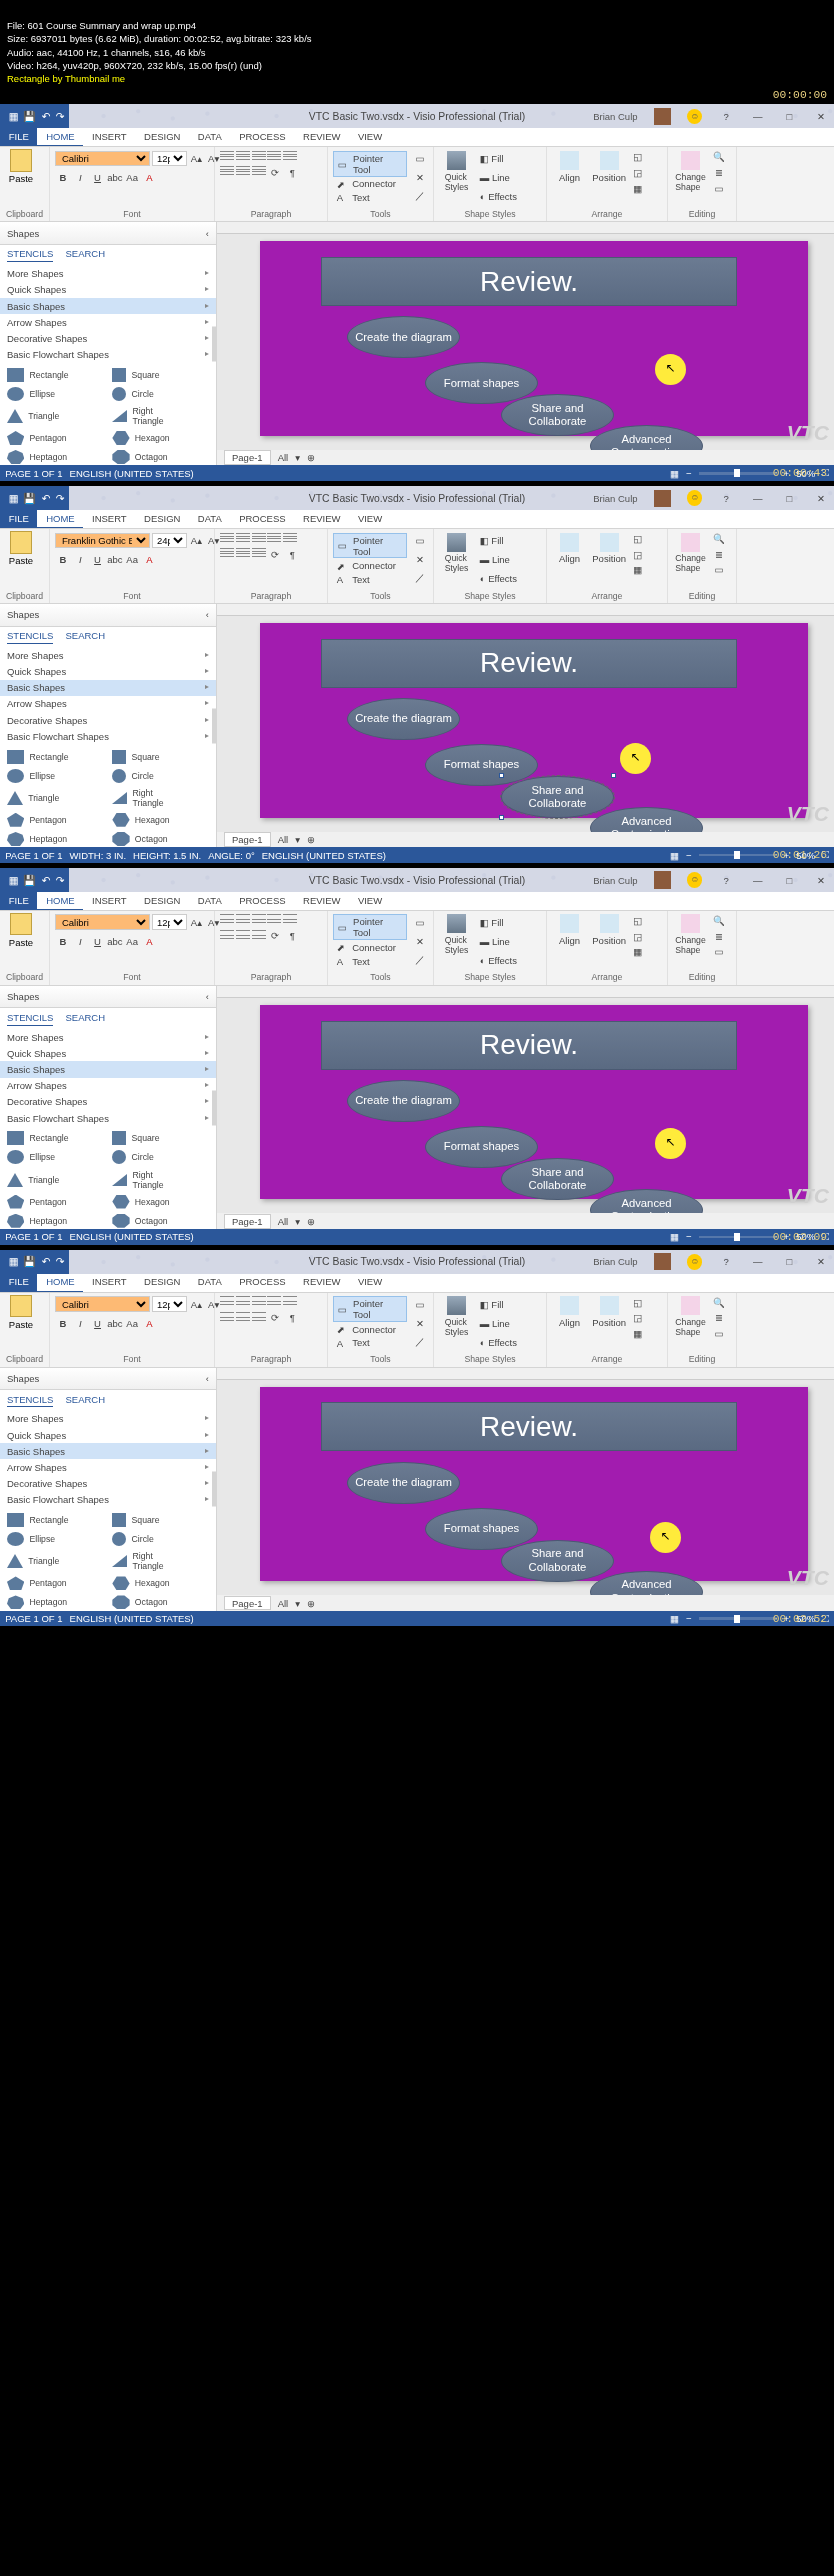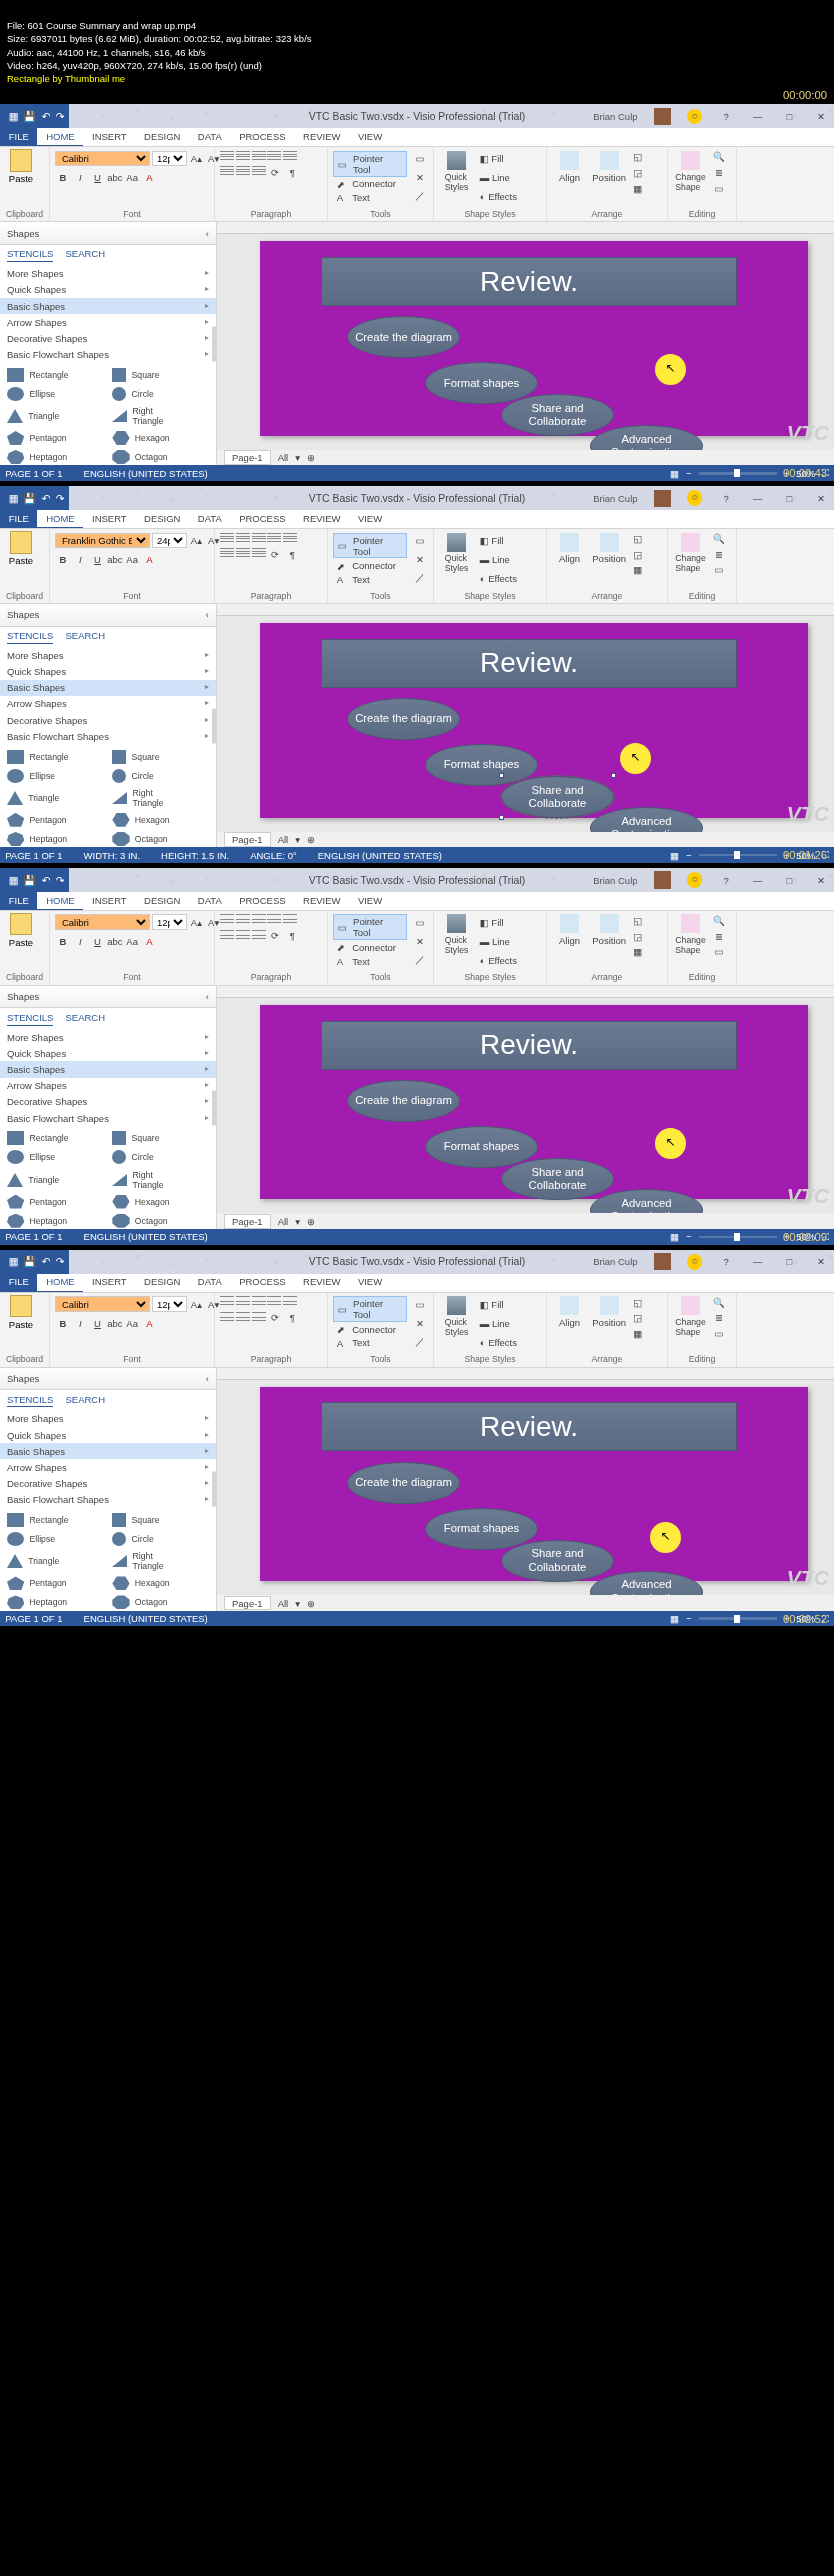--- a/index.html
+++ b/index.html
@@ -88,37 +88,37 @@
 .node.sel{outline:0.9px dashed #666}
 .handle{position:absolute;width:5.2px;height:5.2px;background:#fff;border:0.9px solid #2B579A}
 .cursor-hl{position:absolute;width:31px;height:31px;background:#ffeb3b;border-radius:50%;z-index:10}
 .cursor-hl::after{content:"↖";position:absolute;left:10.4px;top:7px;color:#000;font-size:12px}
 .wm{position:absolute;right:5.2px;bottom:5.2px;color:#d0d0d0;font-size:21px;font-weight:700;font-style:italic}
 .collapse-handle{position:absolute;left:-5.2px;top:50%;width:5.2px;height:35px;background:#d4d4d4;transform:translateY(-50%)}
 .pg-tabs{height:15.6px;background:#f0f0f0;display:flex;align-items:center;gap:7px;padding:0 7px;font-size:8.7px;color:#444}
 .pg-tabs .pgt{background:#fff;border:0.9px solid #ccc;padding:0.9px 7px}
 
 
-.status{height:15.6px;background:#2B579A;color:#fff;display:flex;align-items:center;font-size:8.7px;padding:0 5.2px;gap:21px}
+.status{height:15.6px;background:#2B579A;color:#fff;display:flex;align-items:center;font-size:8.7px;padding:0 5.2px;gap:7px}
 .status .rt{margin-left:auto;display:flex;align-items:center;gap:7px}
 .zoom-sl{width:78px;height:2.6px;background:#5577aa;position:relative}
 .zoom-sl::after{content:"";position:absolute;left:45%;top:-2.6px;width:6px;height:7.8px;background:#fff}
 
-.ts{position:absolute;right:7px;color:#e8d080;font-size:11.3px;font-family:Liberation Sans, sans-serif;z-index:20}
+.ts{position:absolute;right:7px;color:#e8d080;font-size:11.3px;font-family:Liberation Mono, monospace;z-index:20}
 .ts.top{top:-15.6px}
 .ts.bot{bottom:1.7px}
 </style>
 </head>
 <body>
 
 <div class="hdr">
 <div>File: 601 Course Summary and wrap up.mp4</div>
 <div>Size: 6937011 bytes (6.62 MiB), duration: 00:02:52, avg.bitrate: 323 kb/s</div>
 <div>Audio: aac, 44100 Hz, 1 channels, s16, 46 kb/s</div>
-<div>Video: h264, yuv420p, 960X720, 274 kb/s, 15.00 fps(r) (und)</div>
+<div>Video: h264, yuv420p, 960X720, 232 kb/s, 15.00 fps(r) (und)</div>
 <div class="y">Rectangle by Thumbnail me</div>
 </div>
 
 <div class="block" style="position:relative">
 <span class="ts top">00:00:00</span>
 
 <div class="titlebar">
  <div class="deco"></div>
  <div class="qat">
   <span>▦</span>

